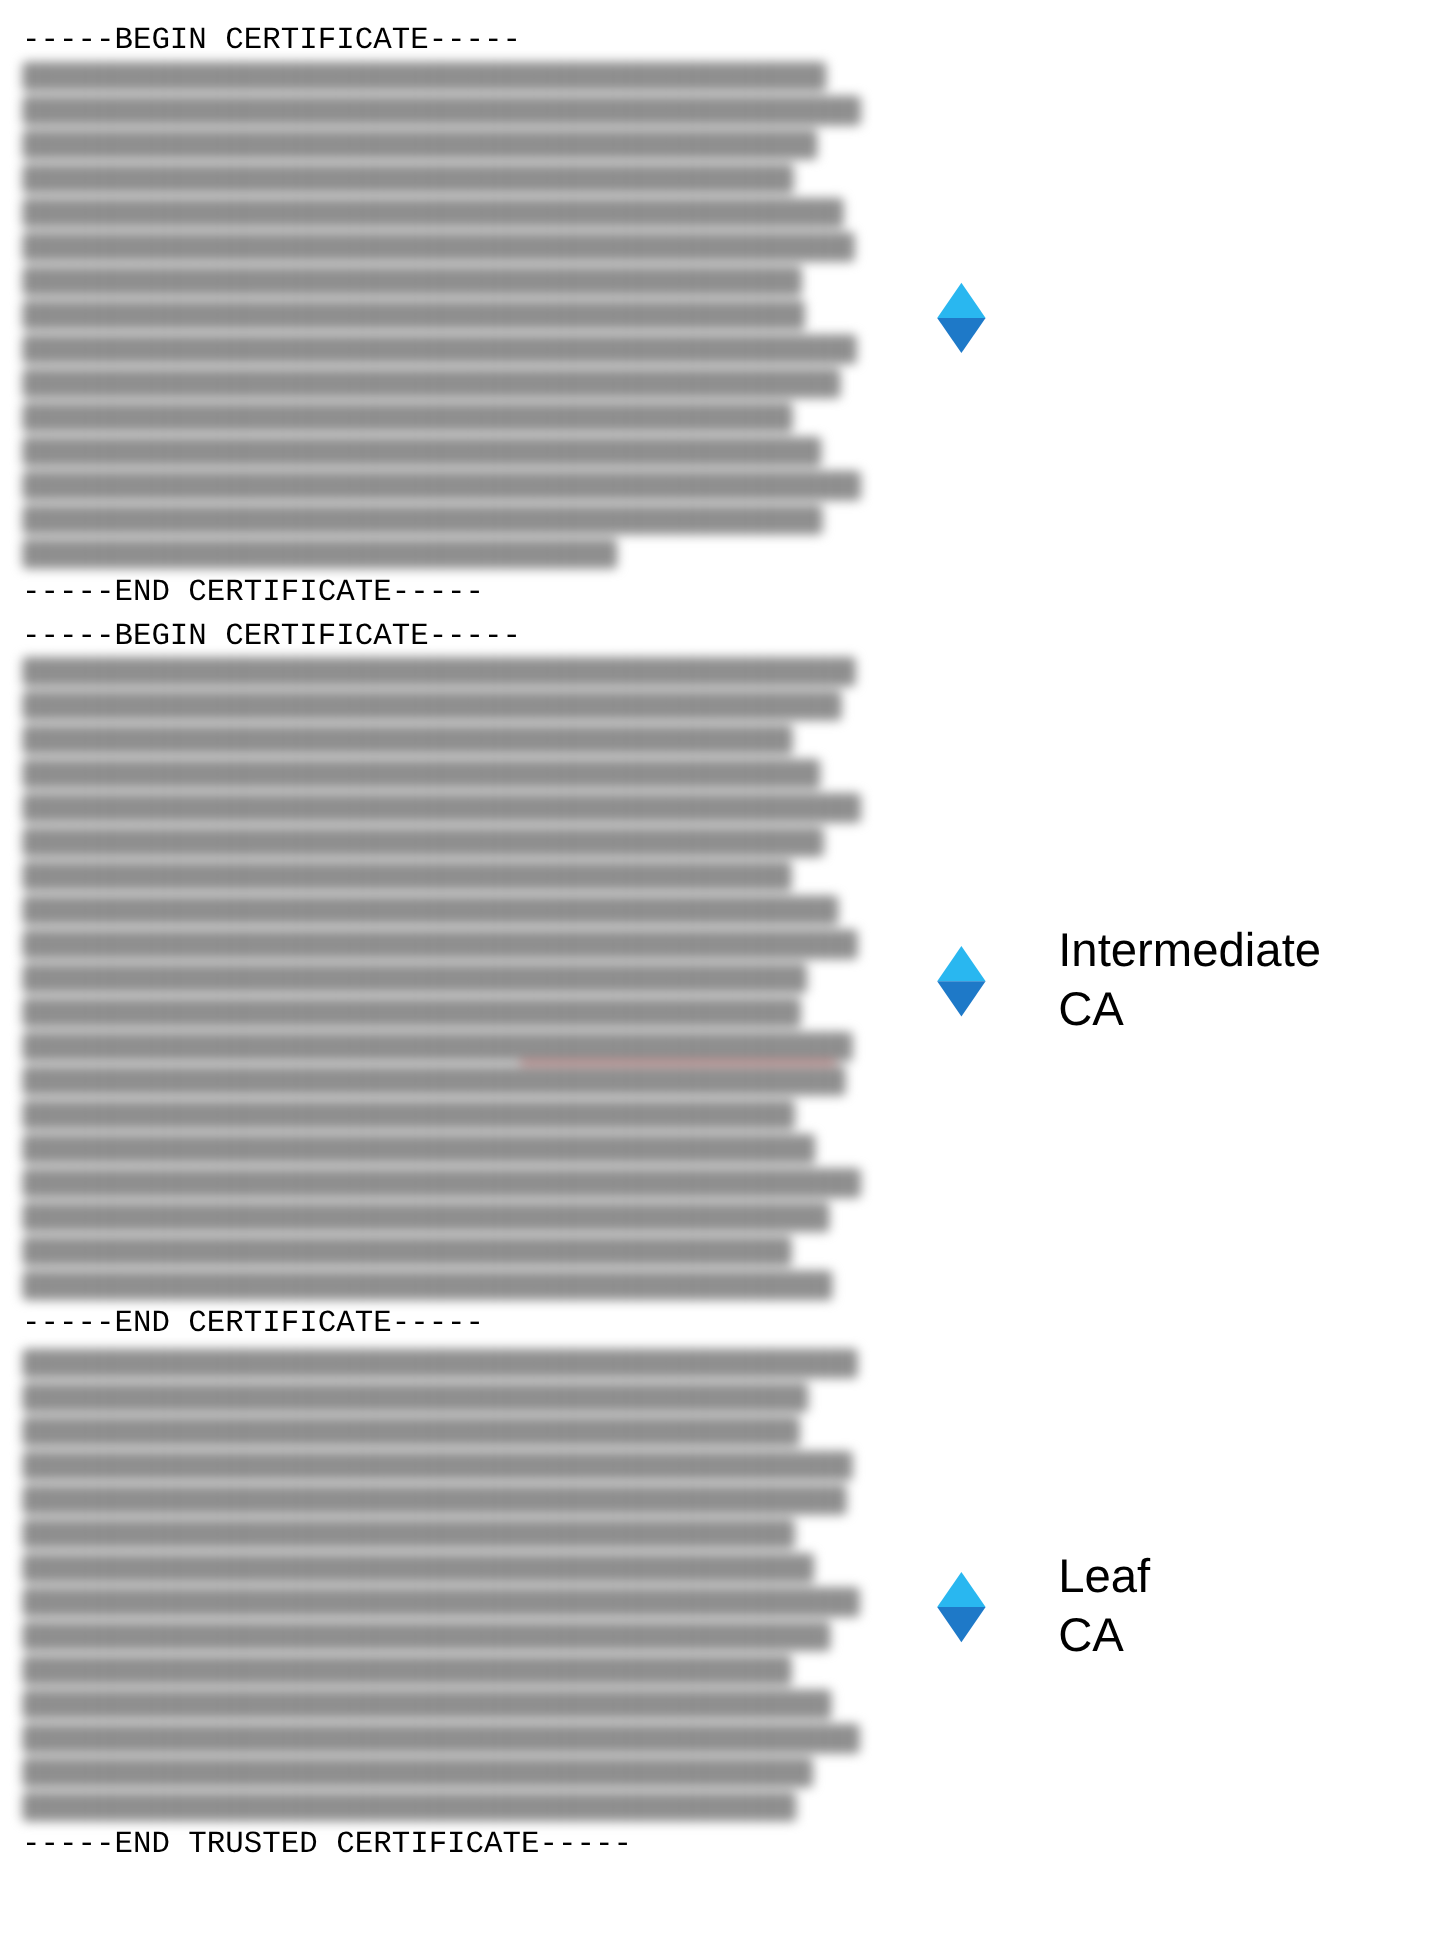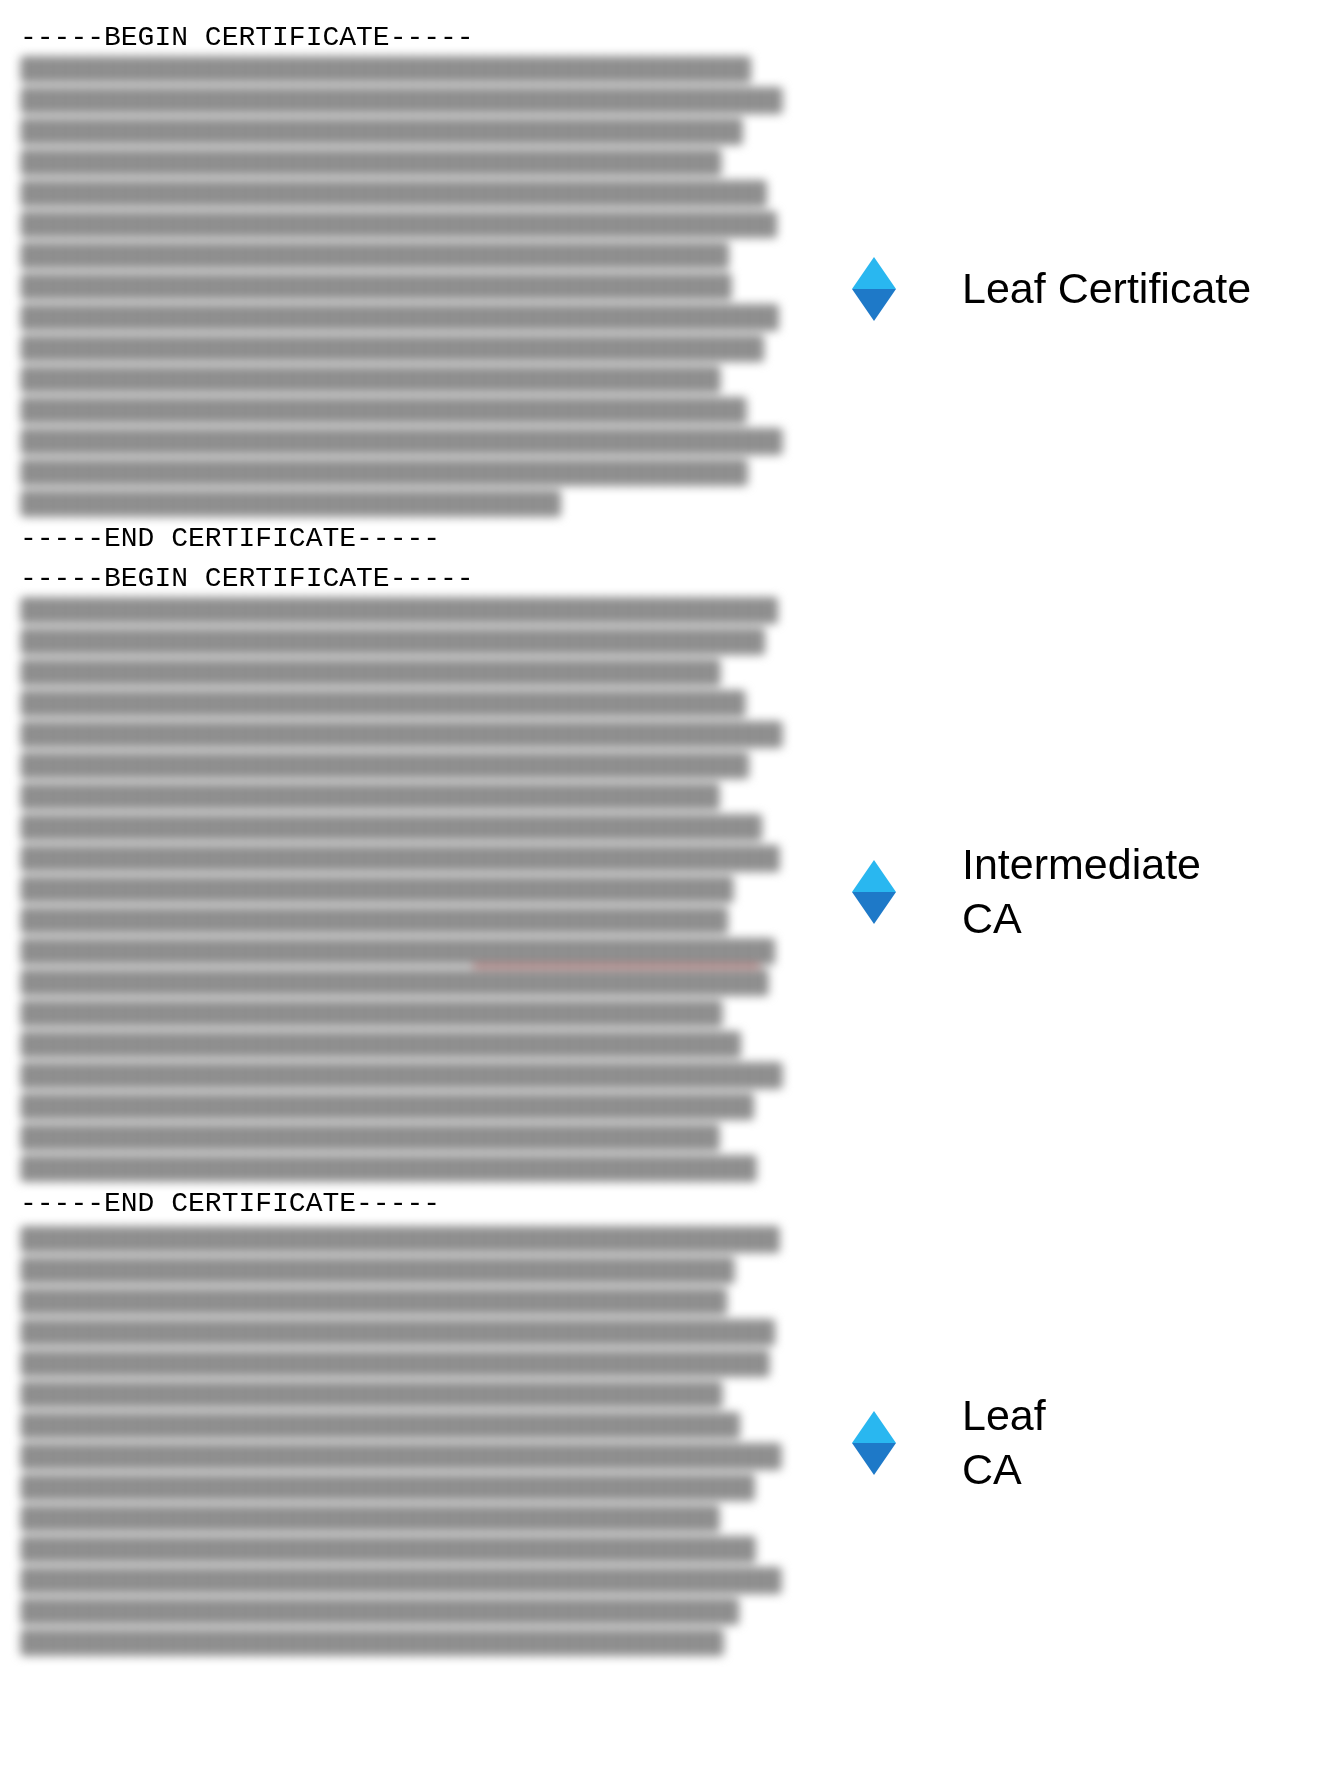--- a/index.html
+++ b/index.html
@@ -138,23 +138,20 @@
           <div class="body-line" style="width: 68%;"></div>
         </div>
         <div class="end-line">-----END CERTIFICATE-----</div>
       </div>
       <div class="arrow-col">
         <div class="arrow">
           <div class="arrow-head-up"></div>
           <div class="arrow-stem"></div>
           <div class="arrow-head-down"></div>
         </div>
-      </div>
-      <div class="label-col">
-        <div class="label" style="white-space: pre-line;">Leaf Certificate</div>
       </div>
     </div>
     <div class="row">
       <div class="cert-block">
         <div class="begin-line">-----BEGIN CERTIFICATE-----</div>
         <div class="body-block">
           <div class="body-line" style="width: 95.3659%;"></div>
           <div class="body-line" style="width: 93.7095%;"></div>
           <div class="body-line" style="width: 88.1936%;"></div>
           <div class="body-line" style="width: 91.2713%;"></div>
@@ -199,20 +196,21 @@
           <div class="body-line" style="width: 88.4812%;"></div>
           <div class="body-line" style="width: 90.5671%;"></div>
           <div class="body-line" style="width: 95.888%;"></div>
           <div class="body-line" style="width: 92.431%;"></div>
           <div class="body-line" style="width: 88.0009%;"></div>
           <div class="body-line" style="width: 92.5995%;"></div>
           <div class="body-line" style="width: 95.8446%;"></div>
           <div class="body-line" style="width: 90.4098%;"></div>
           <div class="body-line last" style="width: 88.5652%;"></div>
         </div>
+        <div class="end-line">-----END TRUSTED CERTIFICATE-----</div>
       </div>
       <div class="arrow-col">
         <div class="arrow">
           <div class="arrow-head-up"></div>
           <div class="arrow-stem"></div>
           <div class="arrow-head-down"></div>
         </div>
       </div>
       <div class="label-col">
         <div class="label" style="white-space: pre-line;">Leaf

